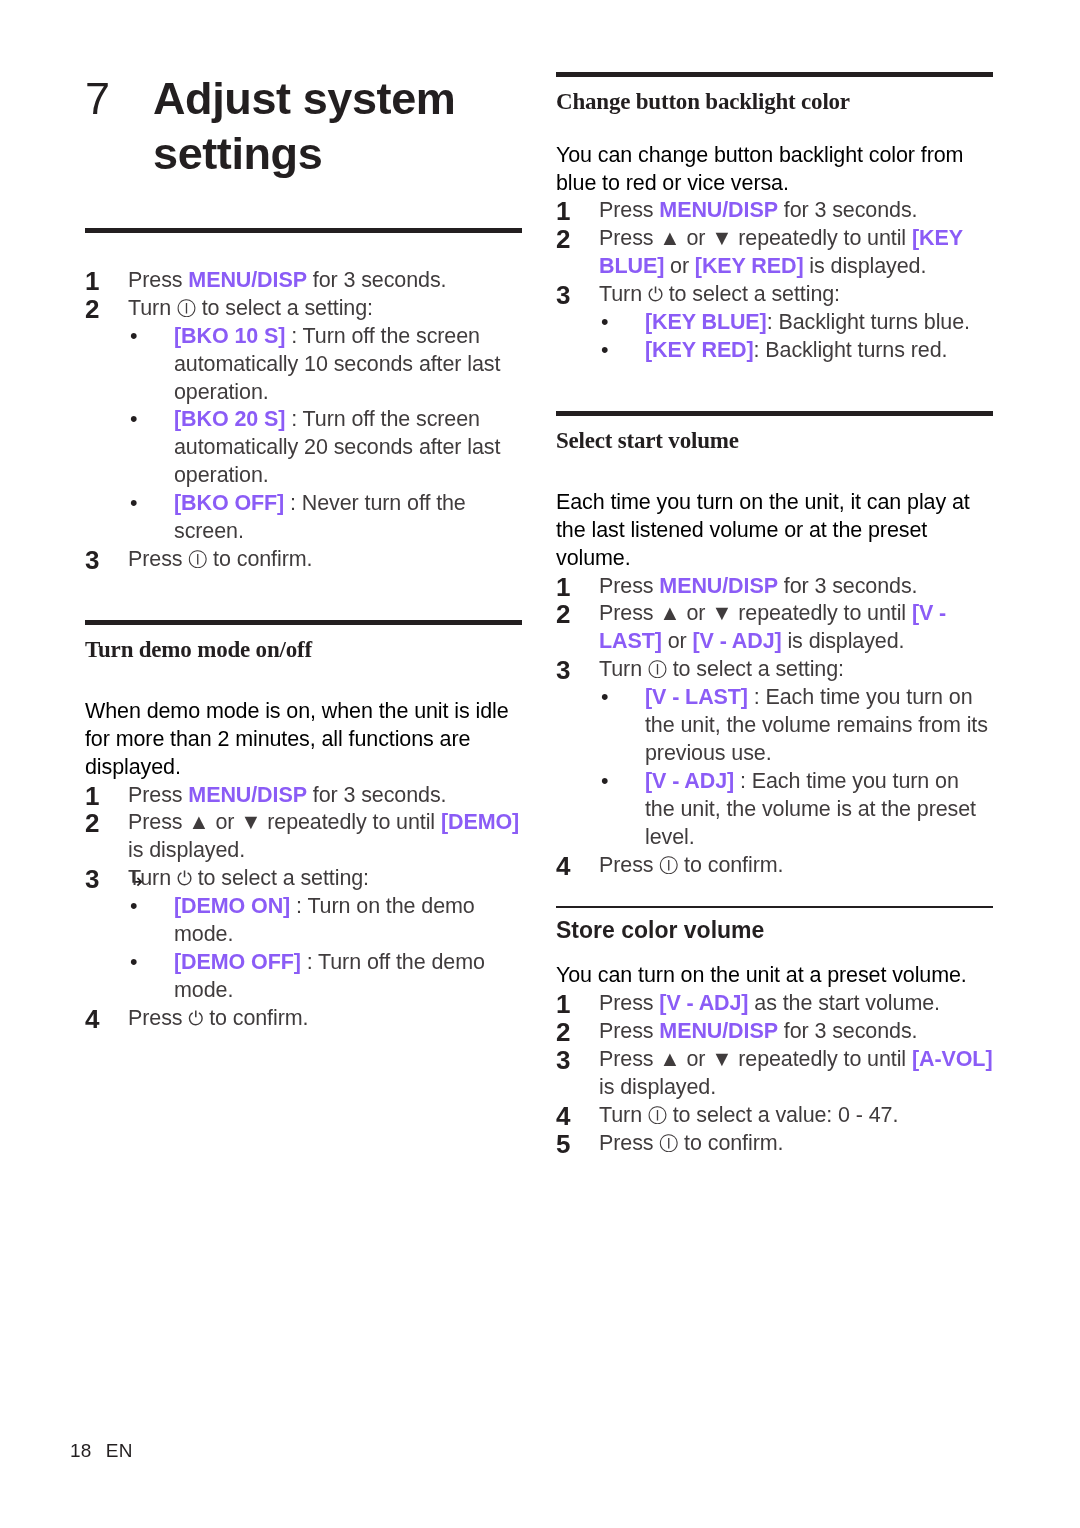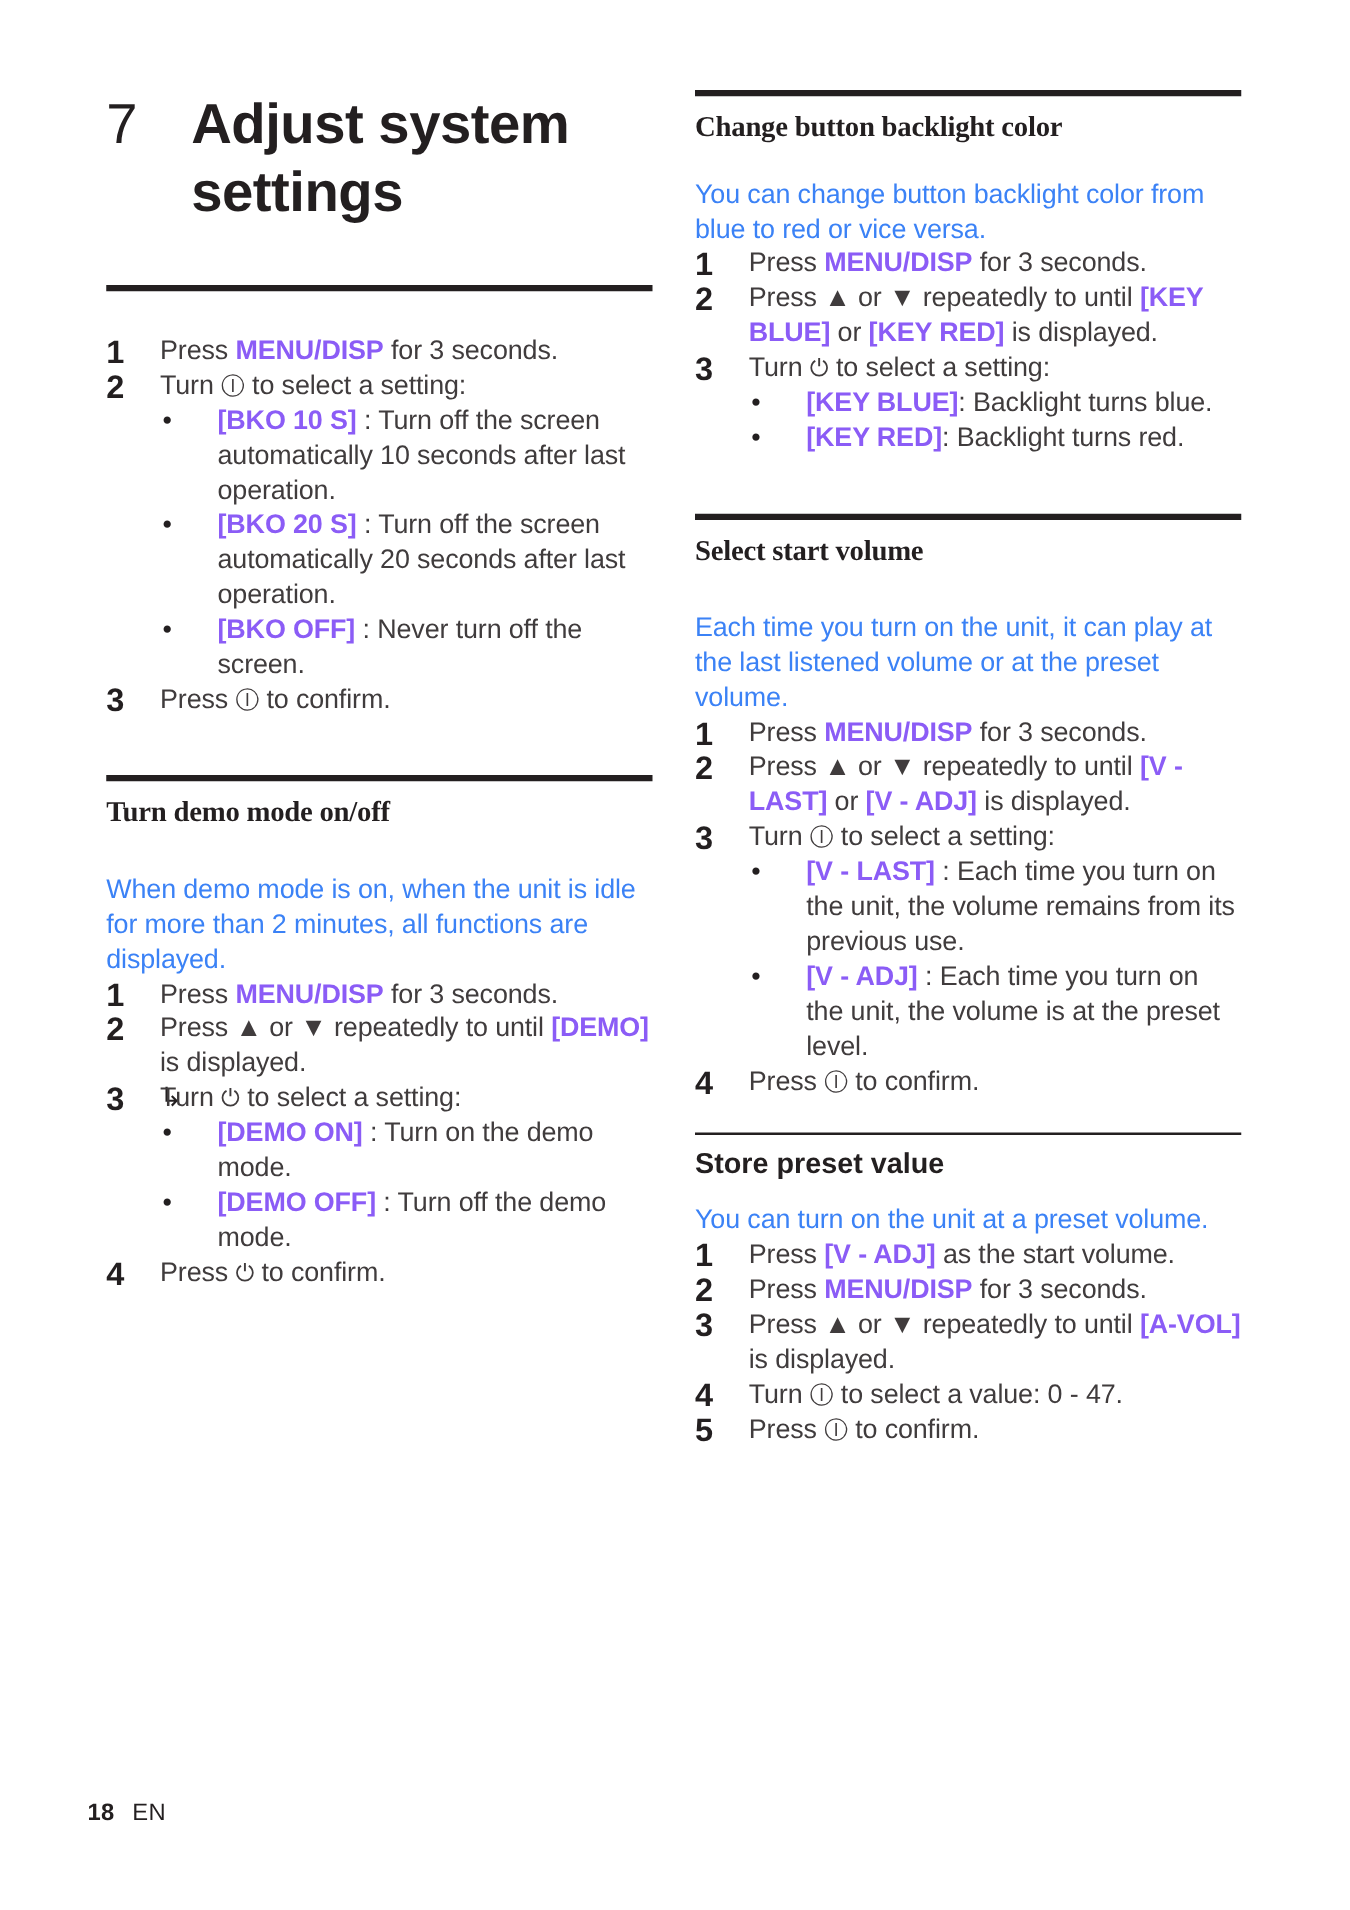--- a/index.html
+++ b/index.html
@@ -79,21 +79,21 @@
     line-height: 1.2;
     margin: 9px 0 0 0;
     color: #231f20;
   }
 
   
   p.body {
     font-size: 21.5px;
     line-height: 1.30;
     margin: 0;
-    color: #3b82f6;
+    color: #000000;
     letter-spacing: -0.1px;
   }
 
   
   ol.steps {
     list-style: none;
     margin: 0;
     padding: 0;
   }
   ol.steps > li {
@@ -167,21 +167,21 @@
 
   
   .footer {
     position: absolute;
     left: 70px;
     top: 1440px;
     font-size: 19px;
     color: #231f20;
     letter-spacing: 0.3px;
   }
-  .footer .pg { font-weight: bold; margin-top: 46px; }
+  .footer .pg { font-weight: normal; margin-top: 46px; }
   .footer .lang { font-weight: normal; margin-left: 14px; }
 
   .spacer-18 { height: 18px; }
   .spacer-26 { height: 26px; }
   .spacer-34 { height: 34px; }
   .spacer-46 { height: 46px; }
 </style>
 </head>
 <body>
 
@@ -352,21 +352,21 @@
         <li class="step">
           <span class="step-num">4</span>
           <span class="step-text"><span>Press </span><span class="knob">Ⓘ</span><span> to confirm.</span></span>
         </li>
       </ol>
 
       <div class="spacer-26"></div>
 
       <div>
         <div class="rule-light"></div>
-        <h3 class="sub-title">Store preset value</h3>
+        <h3 class="sub-title">Store color volume</h3>
         <div class="spacer-18"></div>
         <p class="body">You can turn on the unit at a preset volume.</p>
 
         <ol class="steps">
           <li class="step">
             <span class="step-num">1</span>
             <span class="step-text"><span>Press </span><b>[V - ADJ]</b><span> as the start volume.</span></span>
           </li>
           <li class="step">
             <span class="step-num">2</span>

